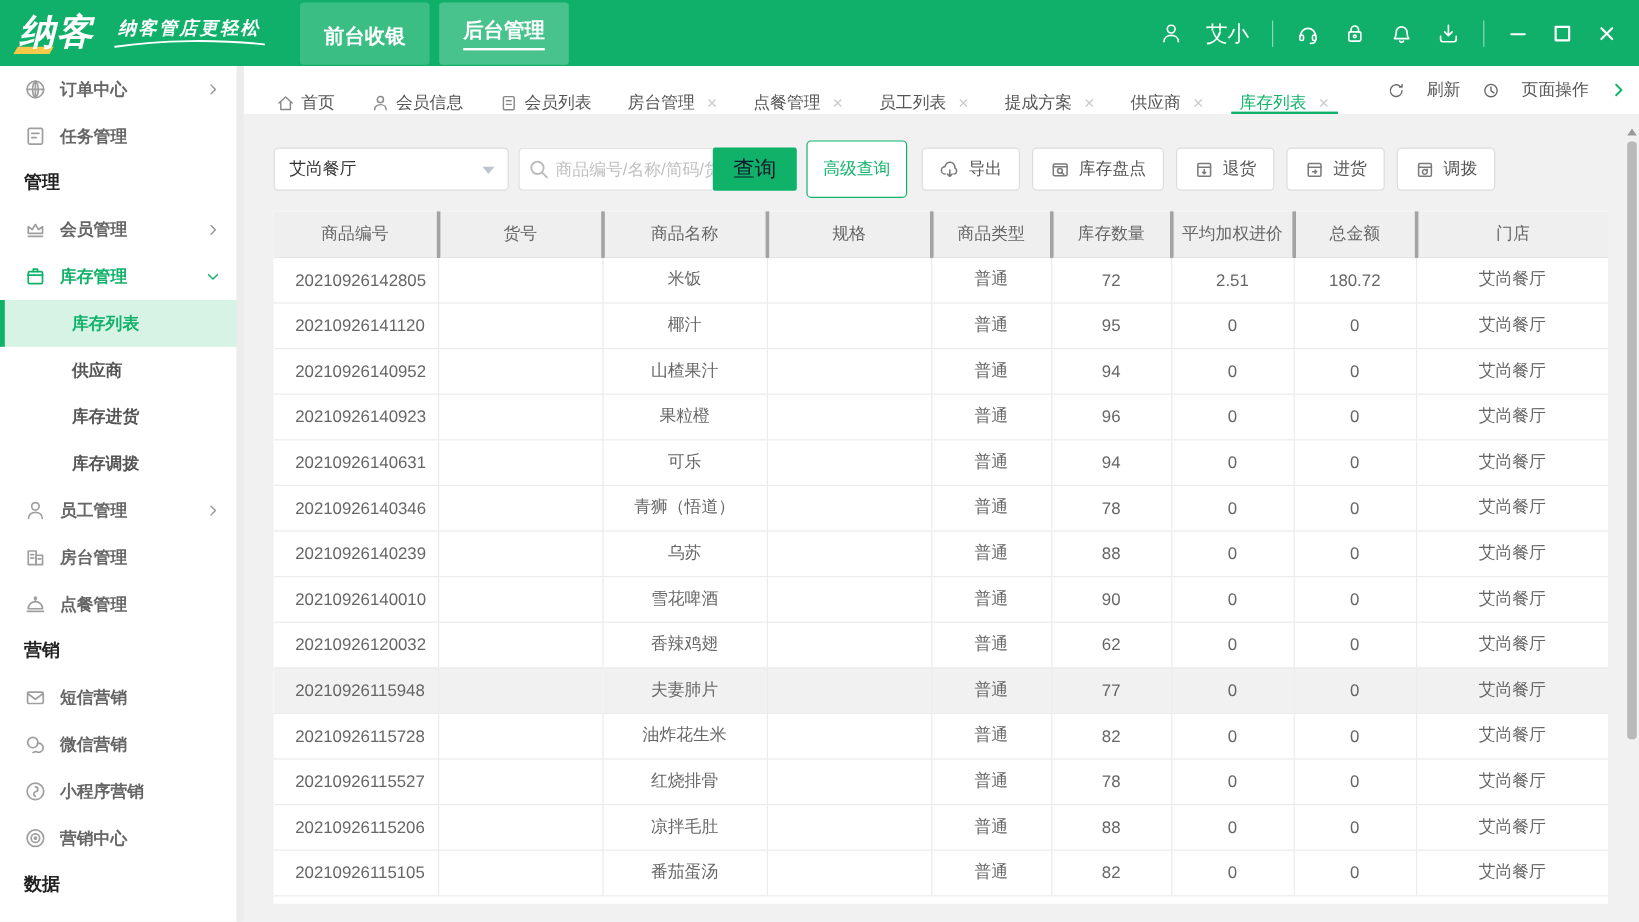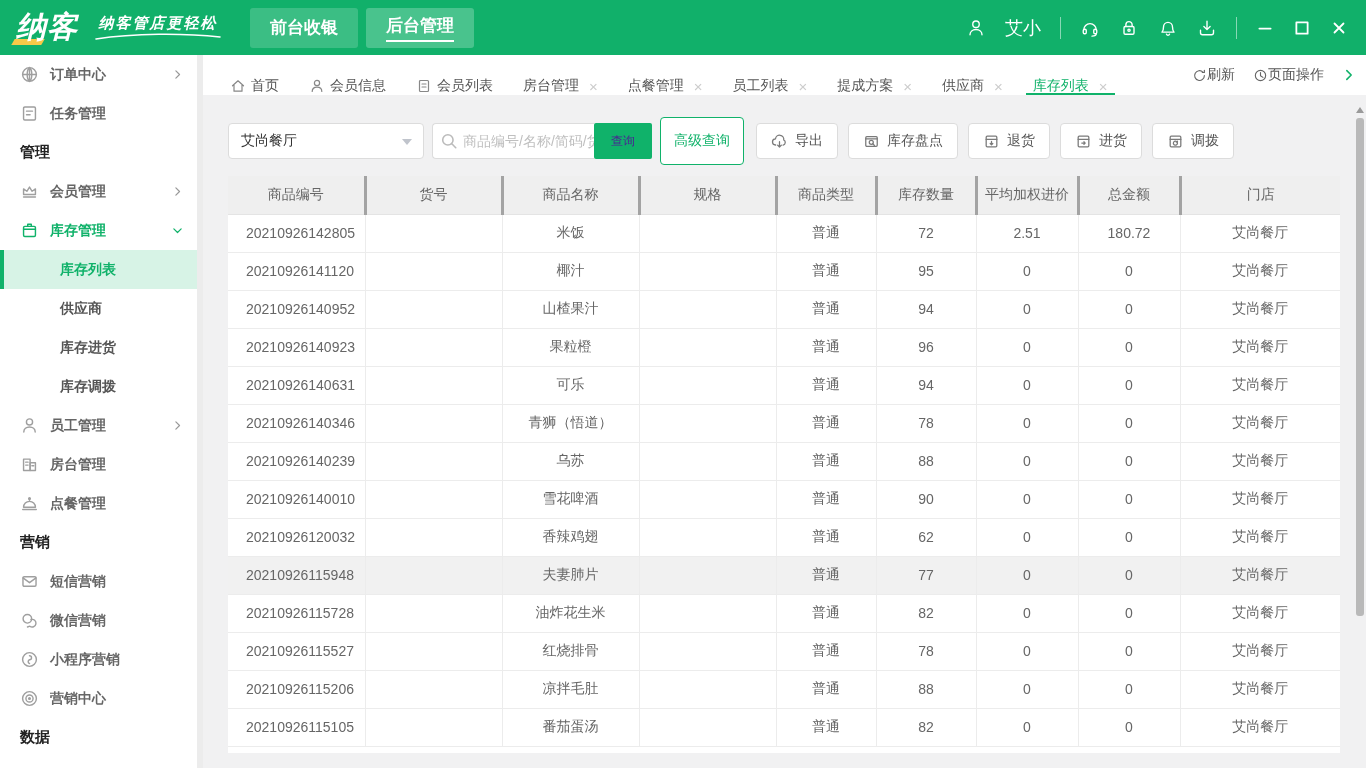--- a/index.html
+++ b/index.html
@@ -10,21 +10,21 @@
   .titlebar { position:absolute; top:0; left:0; width:1366px; height:55px;
     background:#11b06a; display:flex; align-items:center; color:#fff; z-index:50; }
   .logo { position:relative; margin-left:16px; font-size:30px; font-weight:900;
     font-style:italic; letter-spacing:1px; }
   .logo::before { content:''; position:absolute; left:-3px; bottom:3px; width:30px;
     height:6px; background:#f7c948; transform:skewX(-30deg); }
   .logo span { position:relative; }
   .slogan-wrap { margin-left:16px; display:flex; flex-direction:column; align-items:center; }
   .slogan { font-size:15px; font-style:italic; font-weight:700; letter-spacing:2px; }
   .nav { display:flex; margin-left:28px; gap:8px; align-items:center; }
-  .nav-btn { height:40px; padding:12px 20px; display:flex; align-items:center;
+  .nav-btn { height:52px; padding:12px 20px; display:flex; align-items:flex-end;
     background:rgba(255,255,255,0.18); border-radius:3px; font-size:17px;
     font-weight:700; cursor:pointer; }
   .nav-btn.active { background:rgba(255,255,255,0.24); }
   .nav-btn.active span { border-bottom:2px solid #fff; padding-bottom:3px; }
   .tb-right { margin-left:auto; display:flex; align-items:center; gap:19px; padding-right:18px; }
   .tb-ic { width:20px; height:20px; color:#fff; cursor:pointer; }
   .tb-ic svg, .icn svg { width:100%; height:100%; display:block; }
   .username { font-size:18px; cursor:pointer; }
   .tb-div { width:1px; height:22px; background:rgba(255,255,255,0.5); }
   .win-ic { width:18px; height:18px; color:#fff; cursor:pointer; }
@@ -52,41 +52,41 @@
   #tabs { display:flex; height:100%; align-items:flex-end; }
   .tab { display:flex; align-items:center; padding:0 15px; font-size:14px; color:#555;
     cursor:pointer; position:relative; }
   .tab .icn { width:16px; height:16px; margin-right:5px; color:#888; }
   .tab .x { margin-left:10px; color:#ccc; font-size:15px; line-height:1; }
   .tab.active { color:#10b26a; }
   .tab.active::after { content:''; position:absolute; left:8px; right:8px; bottom:0;
     height:2px; background:#10b26a; }
   .tab-right { margin-left:auto; display:flex; align-items:center; gap:18px;
     color:#555; font-size:14px; }
-  .tab-tool { display:flex; align-items:center; gap:0; cursor:pointer; }
+  .tab-tool { display:flex; align-items:center; gap:18px; cursor:pointer; }
   .tab-tool .icn { width:15px; height:15px; color:#666; }
   .chev-green { width:14px; height:14px; color:#10b26a; cursor:pointer; }
 
   
   .content { position:absolute; top:95px; left:203px; right:0; bottom:0; background:#f1f1f2; }
   .toolbar { position:absolute; top:28px; left:25px; display:flex; align-items:center; height:36px; }
   .select { width:196px; height:36px; background:#fff; border:1px solid #dcdcdc;
     border-radius:4px; display:flex; align-items:center; padding:0 12px; font-size:14px;
     color:#333; position:relative; cursor:pointer; }
   .caret { position:absolute; right:11px; top:15px; width:0; height:0;
     border-left:5px solid transparent; border-right:5px solid transparent;
     border-top:6px solid #c0c4cc; }
   .search-group { display:flex; align-items:center; position:relative; margin-left:8px; }
   .search-group input { width:162px; height:36px; border:1px solid #dcdcdc; border-right:none;
     border-radius:4px 0 0 4px; padding:0 0 0 30px; font-size:14px; color:#333; outline:none;
     background:#fff; font-family:inherit; }
   .search-group input::placeholder { color:#bfbfbf; }
   .search-ic { position:absolute; left:8px; top:9px; width:18px; height:18px; color:#bbb; }
-  .btn-green { height:36px; padding:0 17px; background:#10b26a; color:#4c1d95; border:none;
-    font-size:12px; border-radius:2px; cursor:pointer; font-family:inherit; }
+  .btn-green { height:36px; padding:0 17px; background:#10b26a; color:#0f172a; border:none;
+    font-size:18px; border-radius:2px; cursor:pointer; font-family:inherit; }
   .btn-outline { height:48px; padding:0 13px; background:#fff; color:#10b26a;
     border:1px solid #10b26a; font-size:14px; border-radius:4px; margin-left:8px;
     cursor:pointer; font-family:inherit; }
   #toolbar-buttons { display:flex; gap:10px; margin-left:12px; }
   .btn-white { height:36px; padding:0 14px; background:#fff; color:#555;
     border:1px solid #dcdcdc; font-size:14px; border-radius:4px; display:flex;
     align-items:center; gap:7px; cursor:pointer; font-family:inherit; }
   .btn-white .icn { width:17px; height:17px; color:#7a7a7a; }
 
   

